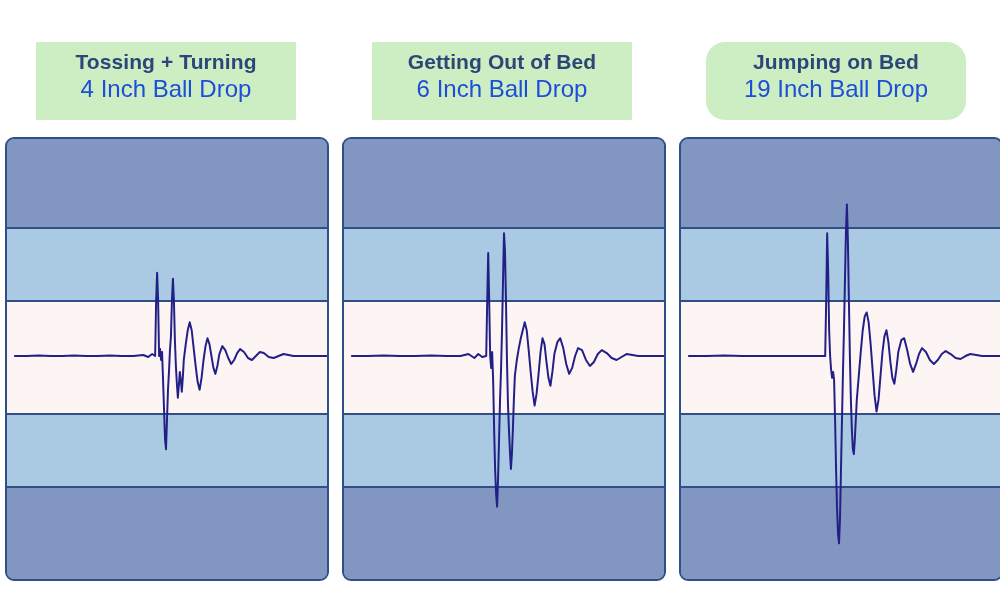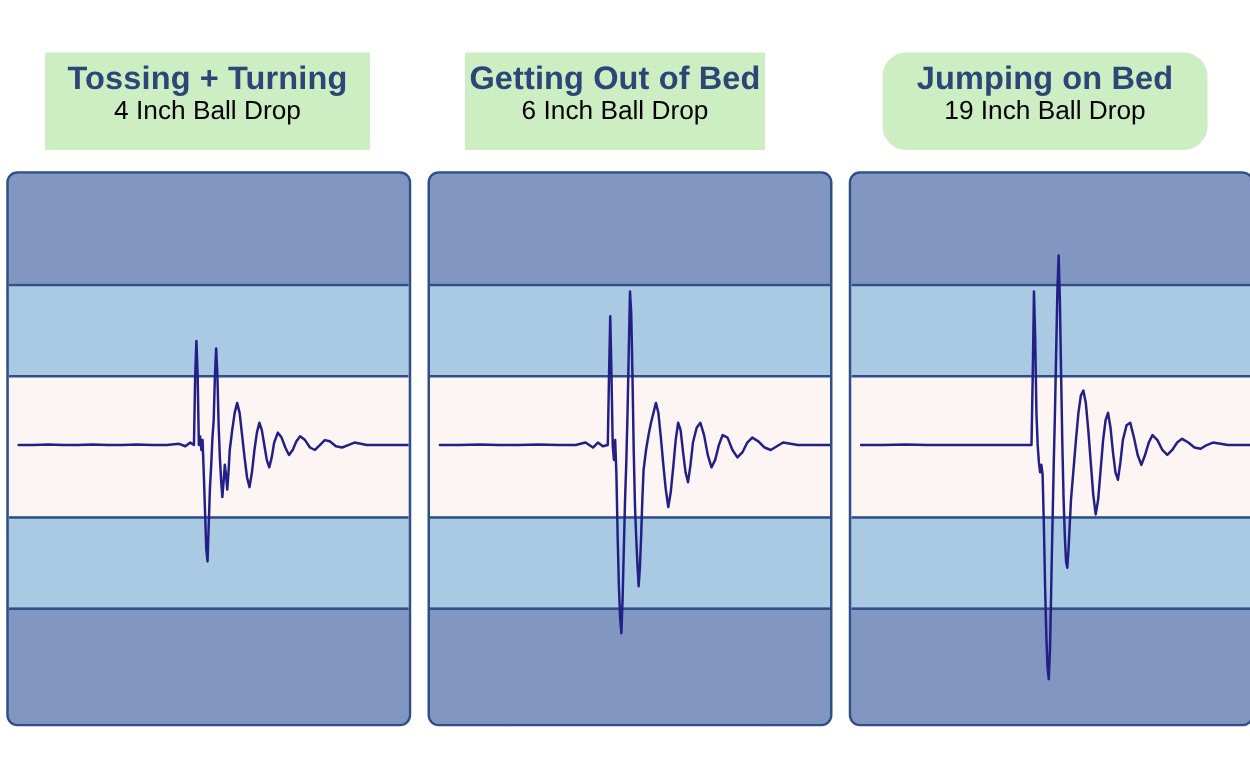--- a/index.html
+++ b/index.html
@@ -15,32 +15,32 @@
   .hdr{
     position:absolute;
     background:#cdedc3;
     text-align:center;
     box-sizing:border-box;
     padding-top:7px;
     border-radius:1px;
   }
   .hdr .t1{
     display:block;
-    font-size:26px;
+    font-size:21px;
     font-weight:bold;
     color:#2b4677;
     letter-spacing:0.1px;
     line-height:26px;
     white-space:nowrap;
   }
   .hdr .t2{
     display:block;
-    font-size:21px;
+    font-size:24px;
     font-weight:normal;
-    color:#000000;
+    color:#1d4ed8;
     line-height:27px;
     white-space:nowrap;
   }
 
   
   .panel{
     position:absolute;
     top:137px;
     height:444px;
     box-sizing:border-box;
@@ -64,21 +64,21 @@
 </style>
 </head>
 <body>
 
 <div id="stage">
 
   <div class="hdr" id="hdr1" style="left: 36px; top: 42px; width: 260px; height: 78px;">
     <span class="t1">Tossing + Turning</span>
     <span class="t2">4 Inch Ball Drop</span>
   </div>
-  <div class="hdr" id="hdr2" style="left: 372px; top: 42px; width: 240px; height: 78px;">
+  <div class="hdr" id="hdr2" style="left: 372px; top: 42px; width: 260px; height: 78px;">
     <span class="t1">Getting Out of Bed</span>
     <span class="t2">6 Inch Ball Drop</span>
   </div>
   <div class="hdr" id="hdr3" style="left: 706px; top: 42px; width: 260px; height: 78px; border-radius: 19px;">
     <span class="t1">Jumping on Bed</span>
     <span class="t2">19 Inch Ball Drop</span>
   </div>
 
   <div class="panel" id="pnl1" style="left: 5px; width: 324px;">
       <div class="band" style="top: -2px; height: 92px; background: rgb(129, 150, 192);"></div>

